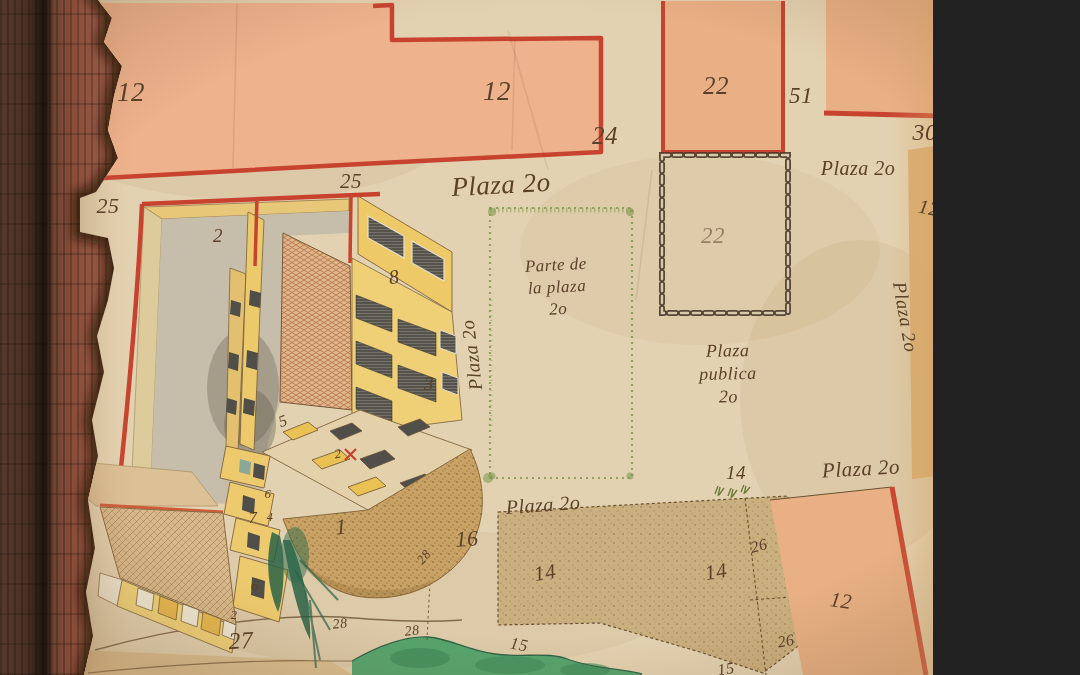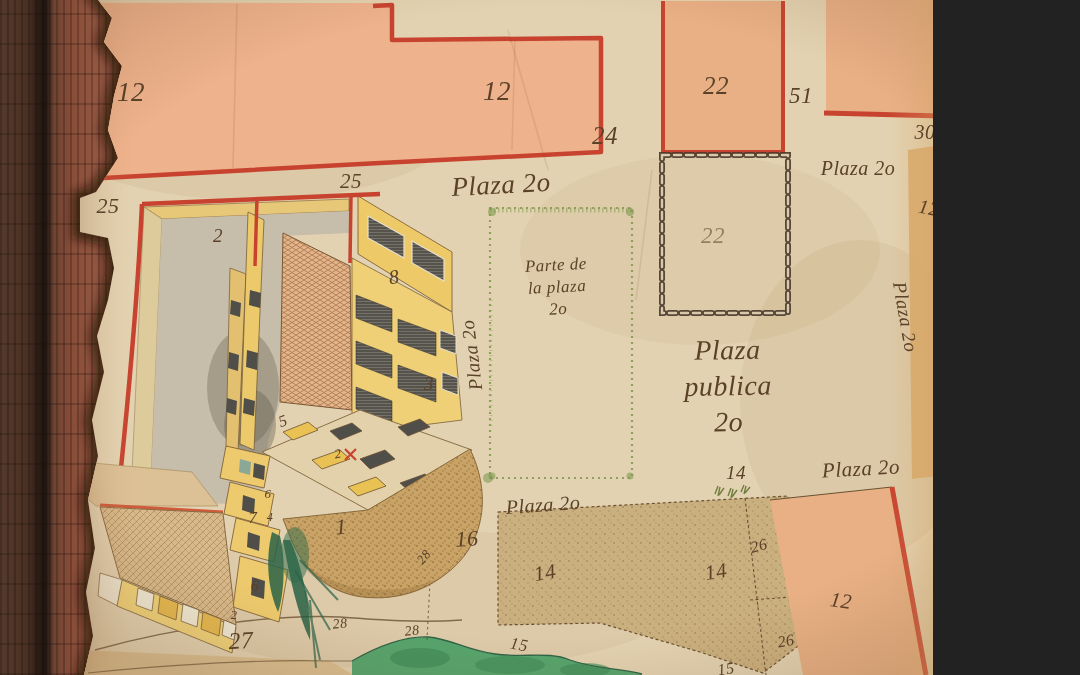--- a/index.html
+++ b/index.html
@@ -244,21 +244,21 @@
       <rect x="78" y="0" width="55" height="675" fill="url(#burnGradL)" opacity=".6"></rect>
     </g>
   </svg>
 
   <div class="labels">
       <span class="lbl" style="left: 131px; top: 92px; font-size: 27px; --r: 0deg;">12</span>
       <span class="lbl" style="left: 497px; top: 91px; font-size: 27px; --r: 0deg;">12</span>
       <span class="lbl" style="left: 605px; top: 88px; font-size: 25px; margin-top: 48px; --r: 0deg;">24</span>
       <span class="lbl" style="left: 716px; top: 86px; font-size: 25px; --r: 0deg;">22</span>
       <span class="lbl" style="left: 801px; top: 96px; font-size: 23px; --r: 0deg;">51</span>
-      <span class="lbl" style="left: 925px; top: 132px; font-size: 20px; --r: 0deg;">30</span>
+      <span class="lbl" style="left: 925px; top: 132px; font-size: 24px; --r: 0deg;">30</span>
       <span class="lbl" style="left: 929px; top: 208px; font-size: 20px; --r: 10deg;">12</span>
       <span class="lbl" style="left: 108px; top: 206px; font-size: 22px; --r: 0deg;">25</span>
       <span class="lbl" style="left: 351px; top: 181px; font-size: 21px; --r: 0deg;">25</span>
       <span class="lbl" style="left: 218px; top: 236px; font-size: 19px; --r: 0deg;">2</span>
       <span class="lbl faded" style="left: 713px; top: 236px; font-size: 23px; --r: 0deg;">22</span>
       <span class="lbl" style="left: 394px; top: 277px; font-size: 20px; --r: -8deg;">8</span>
       <span class="lbl" style="left: 429px; top: 384px; font-size: 19px; --r: 0deg;">3</span>
       <span class="lbl" style="left: 283px; top: 421px; font-size: 16px; --r: -20deg;">5</span>
       <span class="lbl" style="left: 338px; top: 454px; font-size: 13px; --r: -10deg;">2</span>
       <span class="lbl" style="left: 268px; top: 494px; font-size: 13px; --r: 0deg;">6</span>
@@ -280,15 +280,15 @@
       <span class="lbl" style="left: 759px; top: 546px; font-size: 16px; --r: -15deg;">26</span>
       <span class="lbl" style="left: 786px; top: 641px; font-size: 16px; --r: -10deg;">26</span>
       <span class="lbl" style="left: 841px; top: 601px; font-size: 21px; --r: 8deg;">12</span>
       <span class="lbl" style="left: 501px; top: 185px; font-size: 27px; --r: -3deg;">Plaza 2o</span>
       <span class="lbl" style="left: 858px; top: 168px; font-size: 20px; --r: 0deg;">Plaza 2o</span>
       <span class="lbl" style="left: 905px; top: 317px; font-size: 19px; --r: 80deg;">Plaza 2o</span>
       <span class="lbl" style="left: 472px; top: 355px; font-size: 19px; --r: -97deg;">Plaza 2o</span>
       <span class="lbl" style="left: 543px; top: 505px; font-size: 20px; --r: -4deg;">Plaza 2o</span>
       <span class="lbl" style="left: 861px; top: 469px; font-size: 21px; --r: -3deg;">Plaza 2o</span>
       <span class="lbl insc" style="left: 557px; top: 287px; font-size: 17px; --r: -3deg;"><span>Parte de</span><br><span>la plaza</span><br><span>2o</span></span>
-      <span class="lbl insc" style="left: 728px; top: 386px; font-size: 28px; --r: -1deg;"><span>Plaza</span><br><span>publica</span><br><span>2o</span></span>
+      <span class="lbl insc" style="left: 728px; top: 374px; font-size: 18px; --r: -1deg;"><span>Plaza</span><br><span>publica</span><br><span>2o</span></span>
     </div>
 </div>
 
 </body></html>

